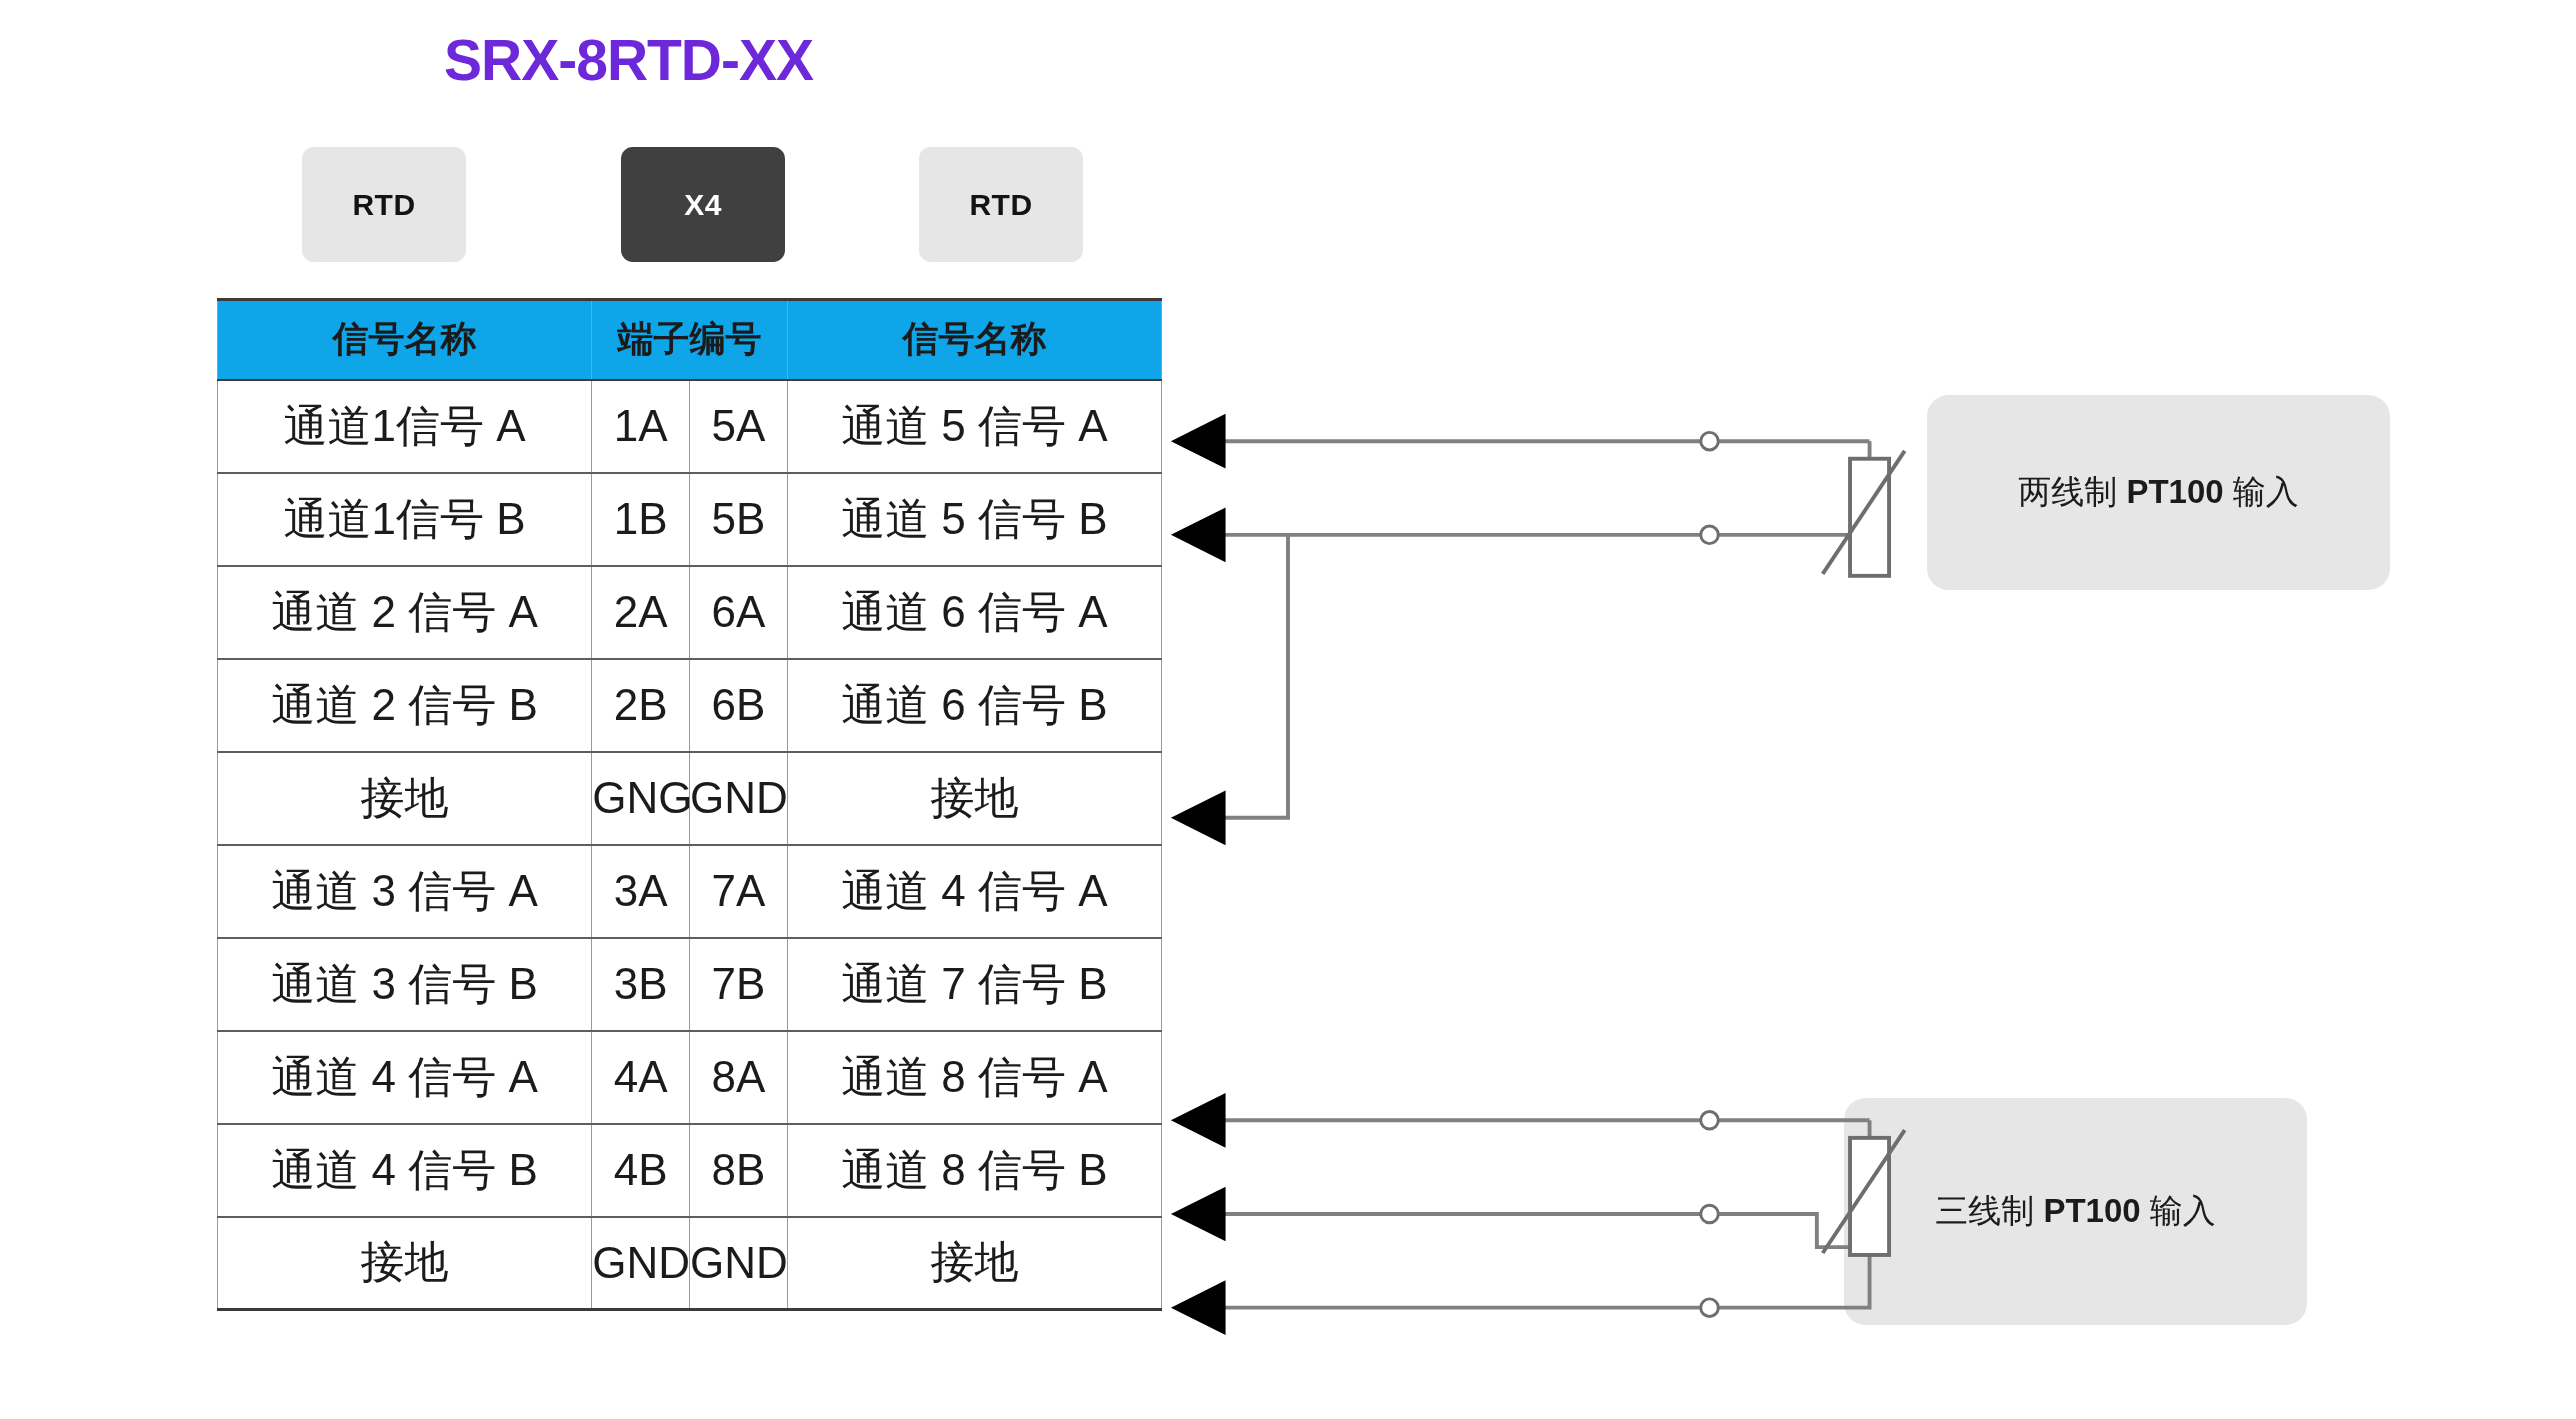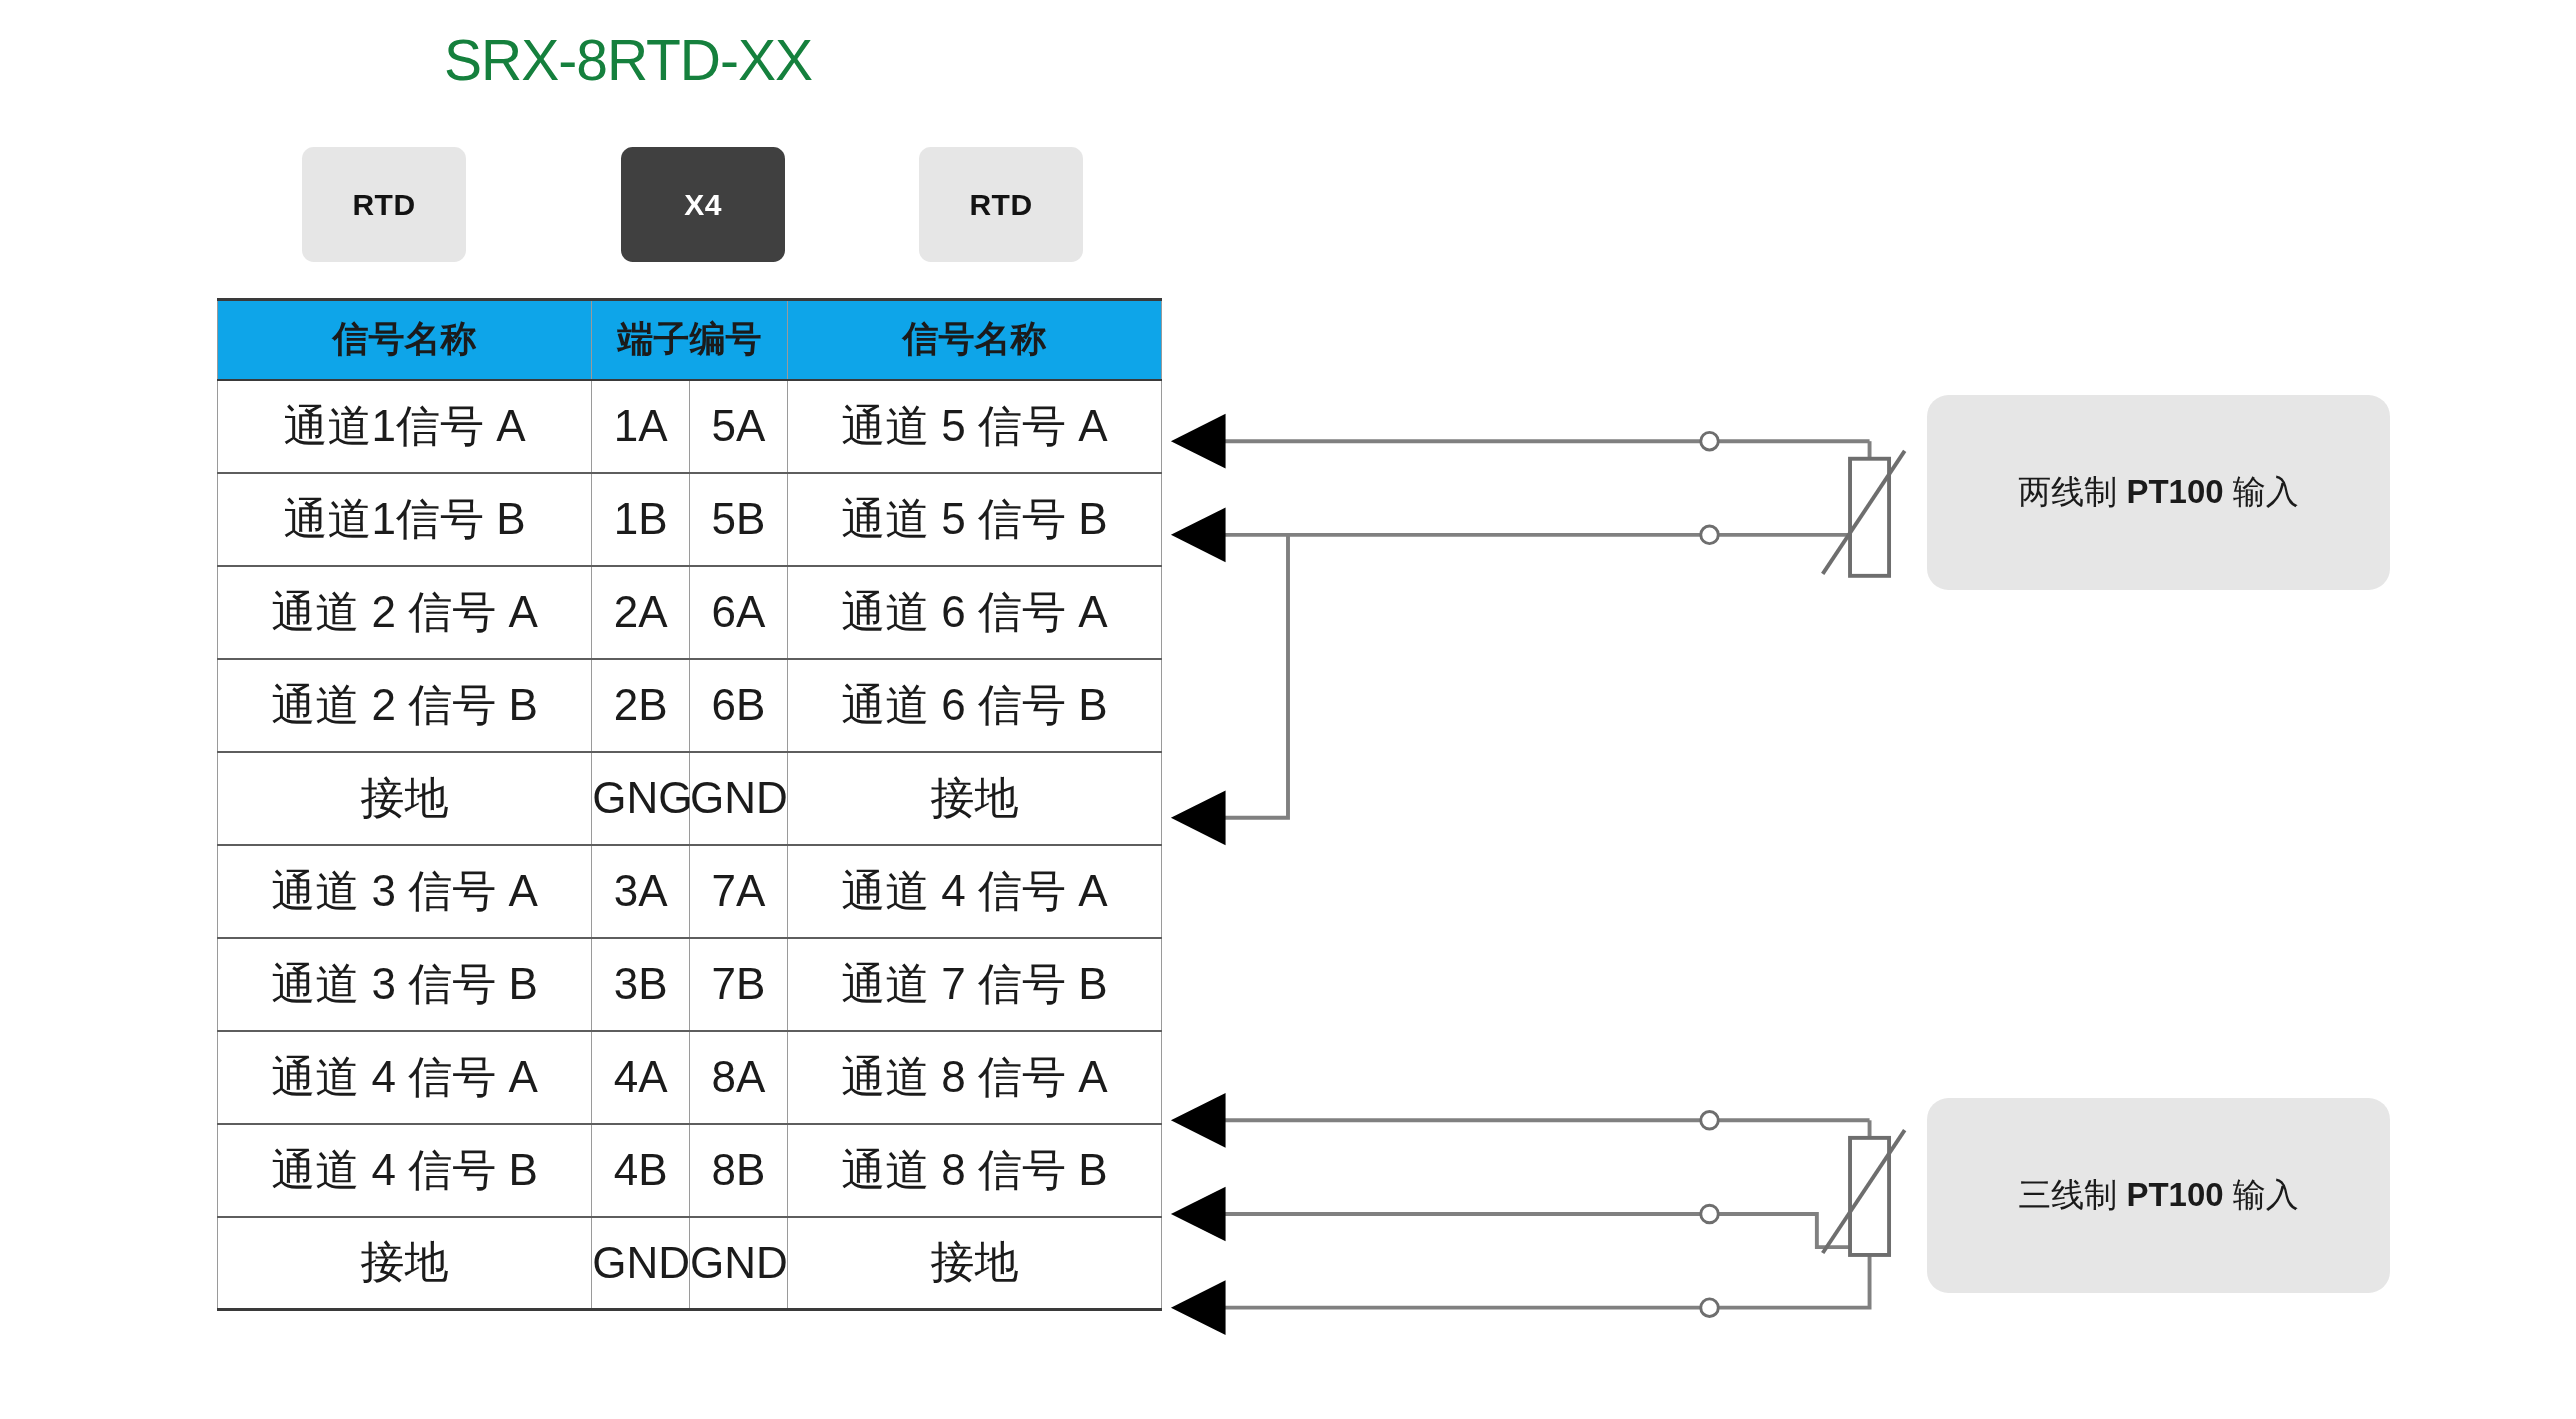--- a/index.html
+++ b/index.html
@@ -18,23 +18,23 @@
     height: 1420px;
     background: #ffffff;
   }
 
   
   #title {
     position: absolute;
     left: 444px;
     top: 27px;
     font-size: 57px;
-    font-weight: normal;
+    font-weight: bold;
     letter-spacing: -1px;
-    color: #15803d;
+    color: #6d28d9;
     white-space: nowrap;
   }
 
   
   .badge {
     position: absolute;
     width: 164px;
     height: 115px;
     border-radius: 11.7px;
     display: flex;
@@ -96,21 +96,21 @@
     align-items: center;
     justify-content: center;
     font-size: 33px;
     color: #1b1b1b;
     padding: 0 29px;
     text-align: center;
     line-height: 1.3;
   }
   .callout b { font-weight: bold; }
   #callout-2wire { left: 1927px; top: 395px; width: 463px; height: 195px; }
-  #callout-3wire { left: 1927px; top: 1098px; width: 463px; height: 195px; }
+  #callout-3wire { left: 1844px; top: 1098px; width: 463px; height: 227px; }
 
   
   #circuit {
     position: absolute;
     left: 0; top: 0;
     width: 2576px;
     height: 1420px;
     pointer-events: none;
   }
 </style>

